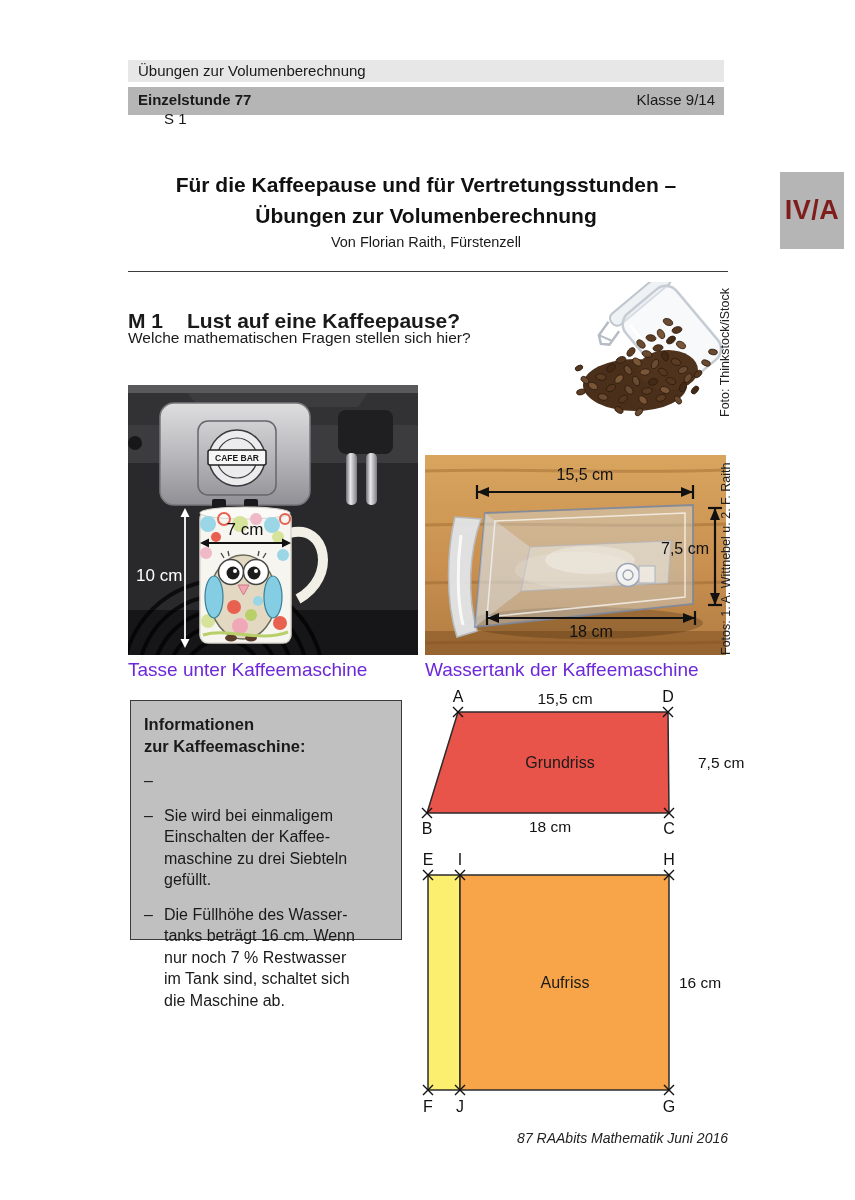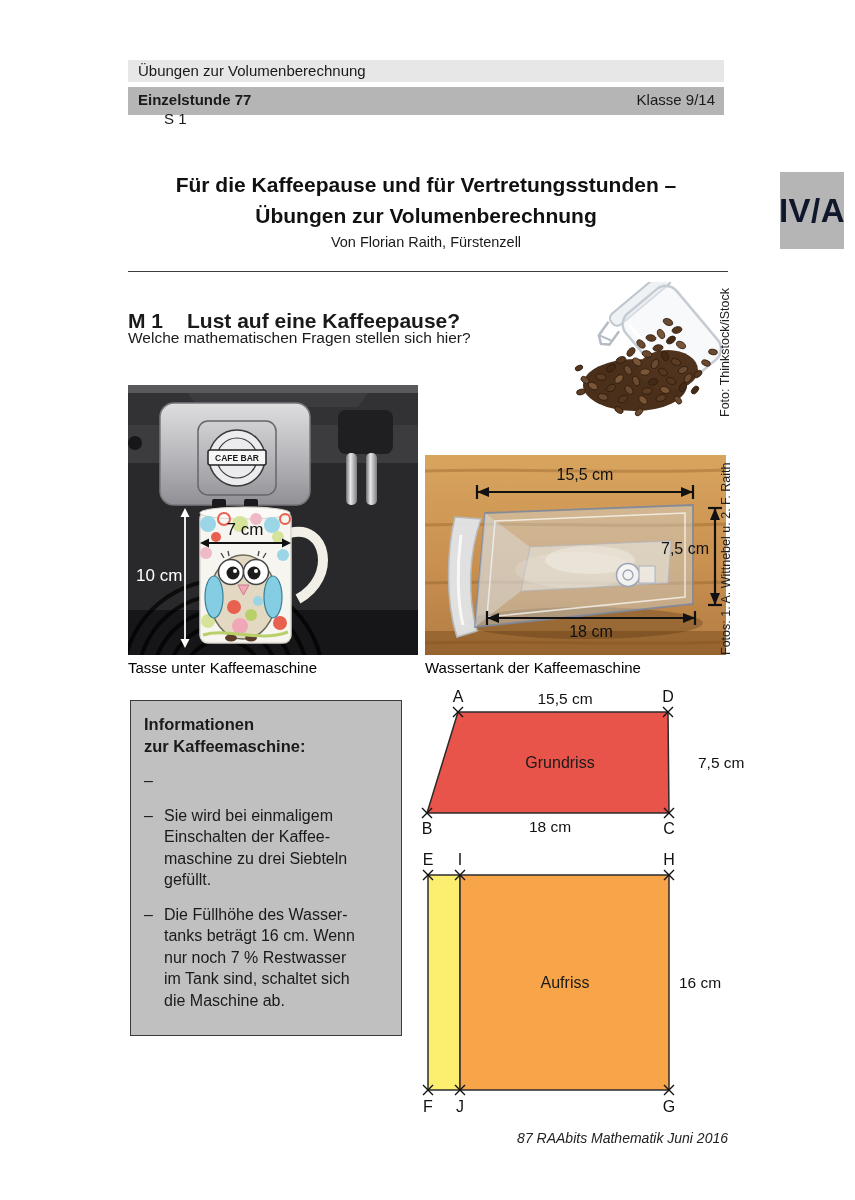--- a/index.html
+++ b/index.html
@@ -10,37 +10,37 @@
 
   .bar1 { left:128px; top:60px; width:596px; height:22px; background:#e7e7e7;
           font-size:15px; line-height:22px; padding-left:10px; }
   .bar2 { left:128px; top:87px; width:596px; height:28px; background:#b5b5b5; font-size:15px; }
   .bar2 .lesson { position:absolute; left:10px; top:4px; font-weight:bold; }
   .bar2 .pnum   { position:absolute; left:36px; top:23px; }
   .bar2 .grade  { position:absolute; right:9px; top:4px; }
 
   .iva { left:780px; top:172px; width:64px; height:77px; background:#b5b5b5;
          display:flex; align-items:center; justify-content:center;
-         font-weight:bold; font-size:33px; color:#0f172a; letter-spacing:.5px; }
+         font-weight:bold; font-size:27px; color:#7f1d1d; letter-spacing:.5px; }
 
   .title-block { left:128px; top:169px; width:596px; text-align:center;
                  font-weight:bold; font-size:21px; line-height:31px; color:#111; }
   .byline { left:128px; top:234px; width:596px; text-align:center; font-size:14.5px; }
 
   .rule { left:128px; top:271px; width:600px; border-top:1.5px solid #3c3c3c; }
 
   .m1-heading { left:128px; top:290px; font-weight:bold; font-size:21px;margin-top:19px; }
   .m1-heading .code { margin-right:24px; }
   .m1-lead { left:128px; top:329px; font-size:15.5px; }
 
-  .caption { font-size:15px; color:#000000; }
+  .caption { font-size:19px; color:#6d28d9; }
   .rot-credit { position:absolute; font-size:12.5px; color:#222; white-space:nowrap;
                 transform-origin:0 100%; transform:rotate(-90deg); height:16px; line-height:16px; }
 
-  .infobox { left:130px; top:700px; width:272px; height:336px; background:#c0c0c0;
+  .infobox { left:130px; top:700px; width:272px; height:240px; background:#c0c0c0;
              border:1.5px solid #3a3a3a; padding:12px 10px 10px 13px; }
   .infobox .ib-title { font-weight:bold; font-size:16.5px; line-height:22px; }
   .info-item { display:flex; margin-top:13px; font-size:16px; line-height:21.5px; }
   .info-item .dash { width:20px; flex:0 0 20px; }
   .info-item .txt { white-space:pre-line; }
 
   .footer { right:127px; top:1130px; font-style:italic; font-size:14px; color:#222; }
 
   svg text { font-family:"Liberation Sans", sans-serif; }
   .photo-svg { display:block; }

